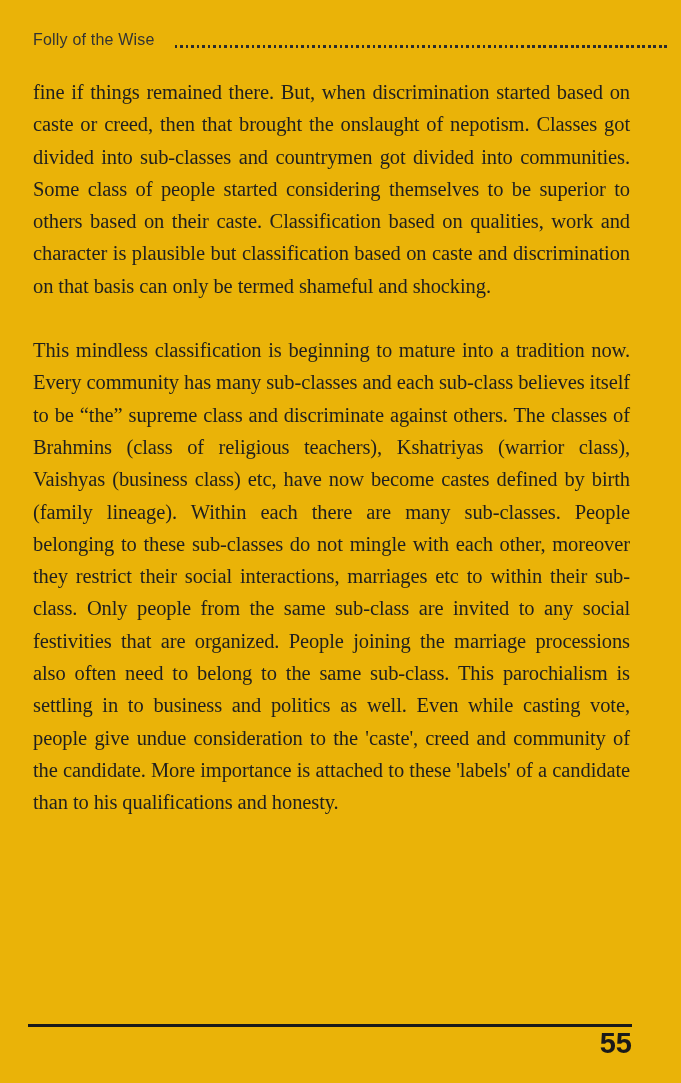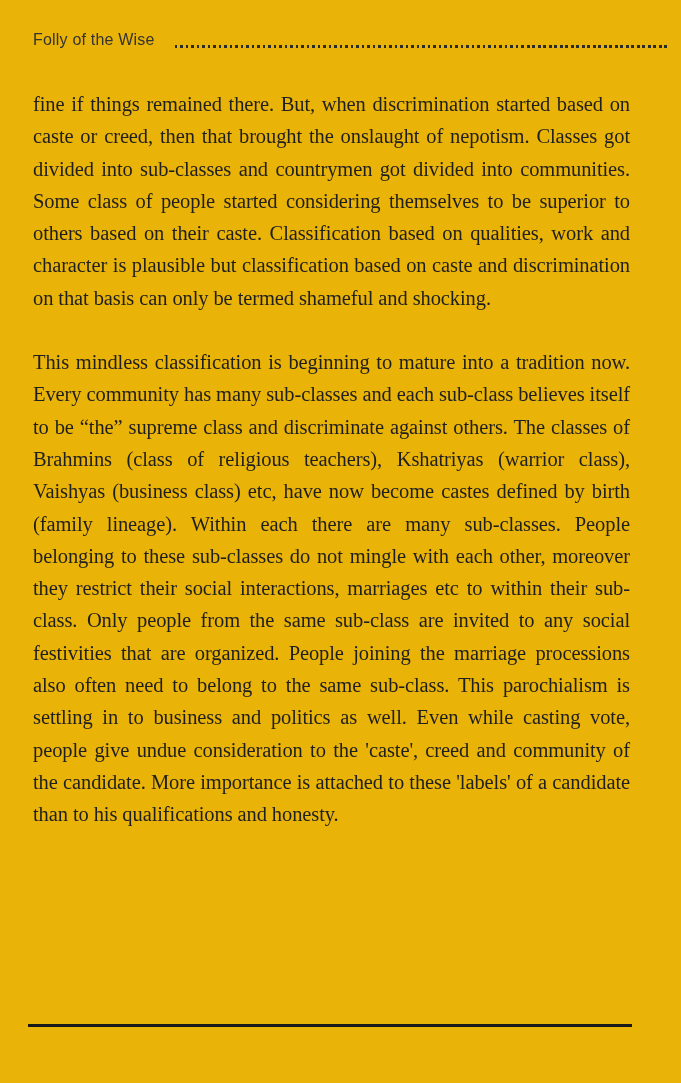--- a/index.html
+++ b/index.html
@@ -49,21 +49,21 @@
 
   
   .body-text {
     position: absolute;
     top: 76px;
     left: 33px;
     width: 597px;
     color: #1f1f1f;
   }
   .para {
-    margin: 12px 0 32px 0;
+    margin: 0 0 32px 0;
     font-size: 20.5px;
     line-height: 32.3px;
     text-align: justify;
     text-justify: inter-word;
     letter-spacing: -0.1px;
   }
   .para .italic {
   }
 
   
@@ -97,14 +97,15 @@
     <span class="title">Folly of the Wise</span>
     <span class="dotted-leader"></span>
   </header>
 
   <main class="body-text">
     <p class="para">fine if things remained there. But, when discrimination started based on caste or creed, then that brought the onslaught of nepotism. Classes got divided into sub-classes and countrymen got divided into communities. Some class of people started considering themselves to be superior to others based on their caste. Classification based on qualities, work and character is plausible but classification based on caste and discrimination on that basis can only be termed shameful and shocking.</p>
     <p class="para"><span>This mindless classification is beginning to mature into a tradition now. Every community has many sub-classes and each sub-class believes itself to be “the” supreme class and discriminate against others. The classes of </span><span class="italic">Brahmins</span><span> (class of religious teachers), </span><span class="italic">Kshatriyas (</span><span>warrior class</span><span class="italic">)</span><span>, </span><span class="italic">Vaishyas</span><span> (business class) etc, have now become castes defined by birth (family lineage). Within each there are many sub-classes. People belonging to these sub-classes do not mingle with each other, moreover they restrict their social interactions, marriages etc to within their sub-class. Only people from the same sub-class are invited to any social festivities that are organized. People joining the marriage processions also often need to belong to the same sub-class. This parochialism is settling in to business and politics as well. Even while casting vote, people give undue consideration to the 'caste', creed and community of the candidate. More importance is attached to these 'labels' of a candidate than to his qualifications and honesty.</span></p>
   </main>
 
   <div class="footer-rule"></div>
+  <div class="page-number">55</div>
 
 </div>
 
 </body></html>

